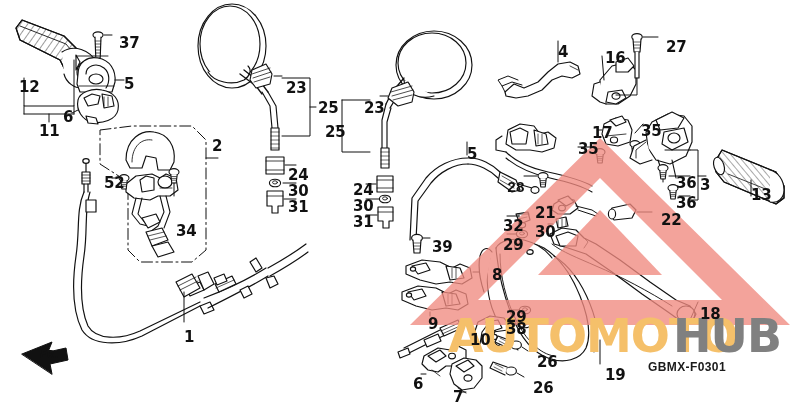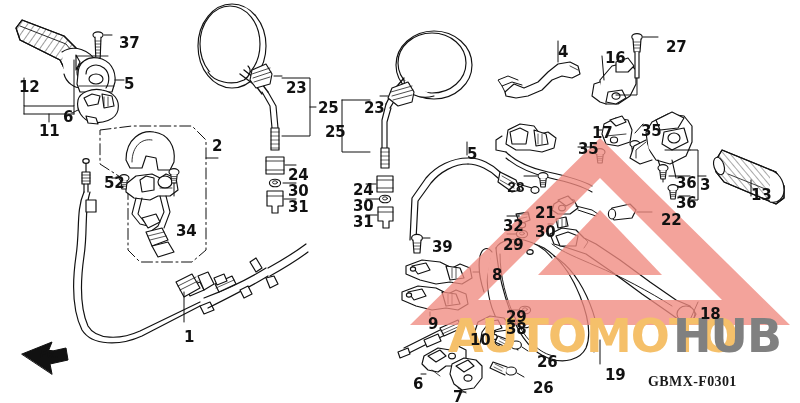--- a/index.html
+++ b/index.html
@@ -20,24 +20,24 @@
     font-family:"DejaVu Sans", sans-serif;
     font-weight:bold;
     font-size:15px;
     color:#111;
     line-height:1;
     white-space:nowrap;
     letter-spacing:-0.2px;
   }
   #diagcode{
     position:absolute;
-    left:648px;top:374px;
-    font-family:Liberation Serif, serif;
+    left:648px;top:360px;
+    font-family:Liberation Sans, sans-serif;
     font-weight:bold;
-    font-size:14px;
+    font-size:12px;
     color:#1a1a1a;
     letter-spacing:0.4px;
     white-space:nowrap;
   }
   #fr-text{
     position:absolute;
     left:40px;top:349px;
     font-family:"DejaVu Sans", sans-serif;
     font-weight:bold;
     font-size:10px;

